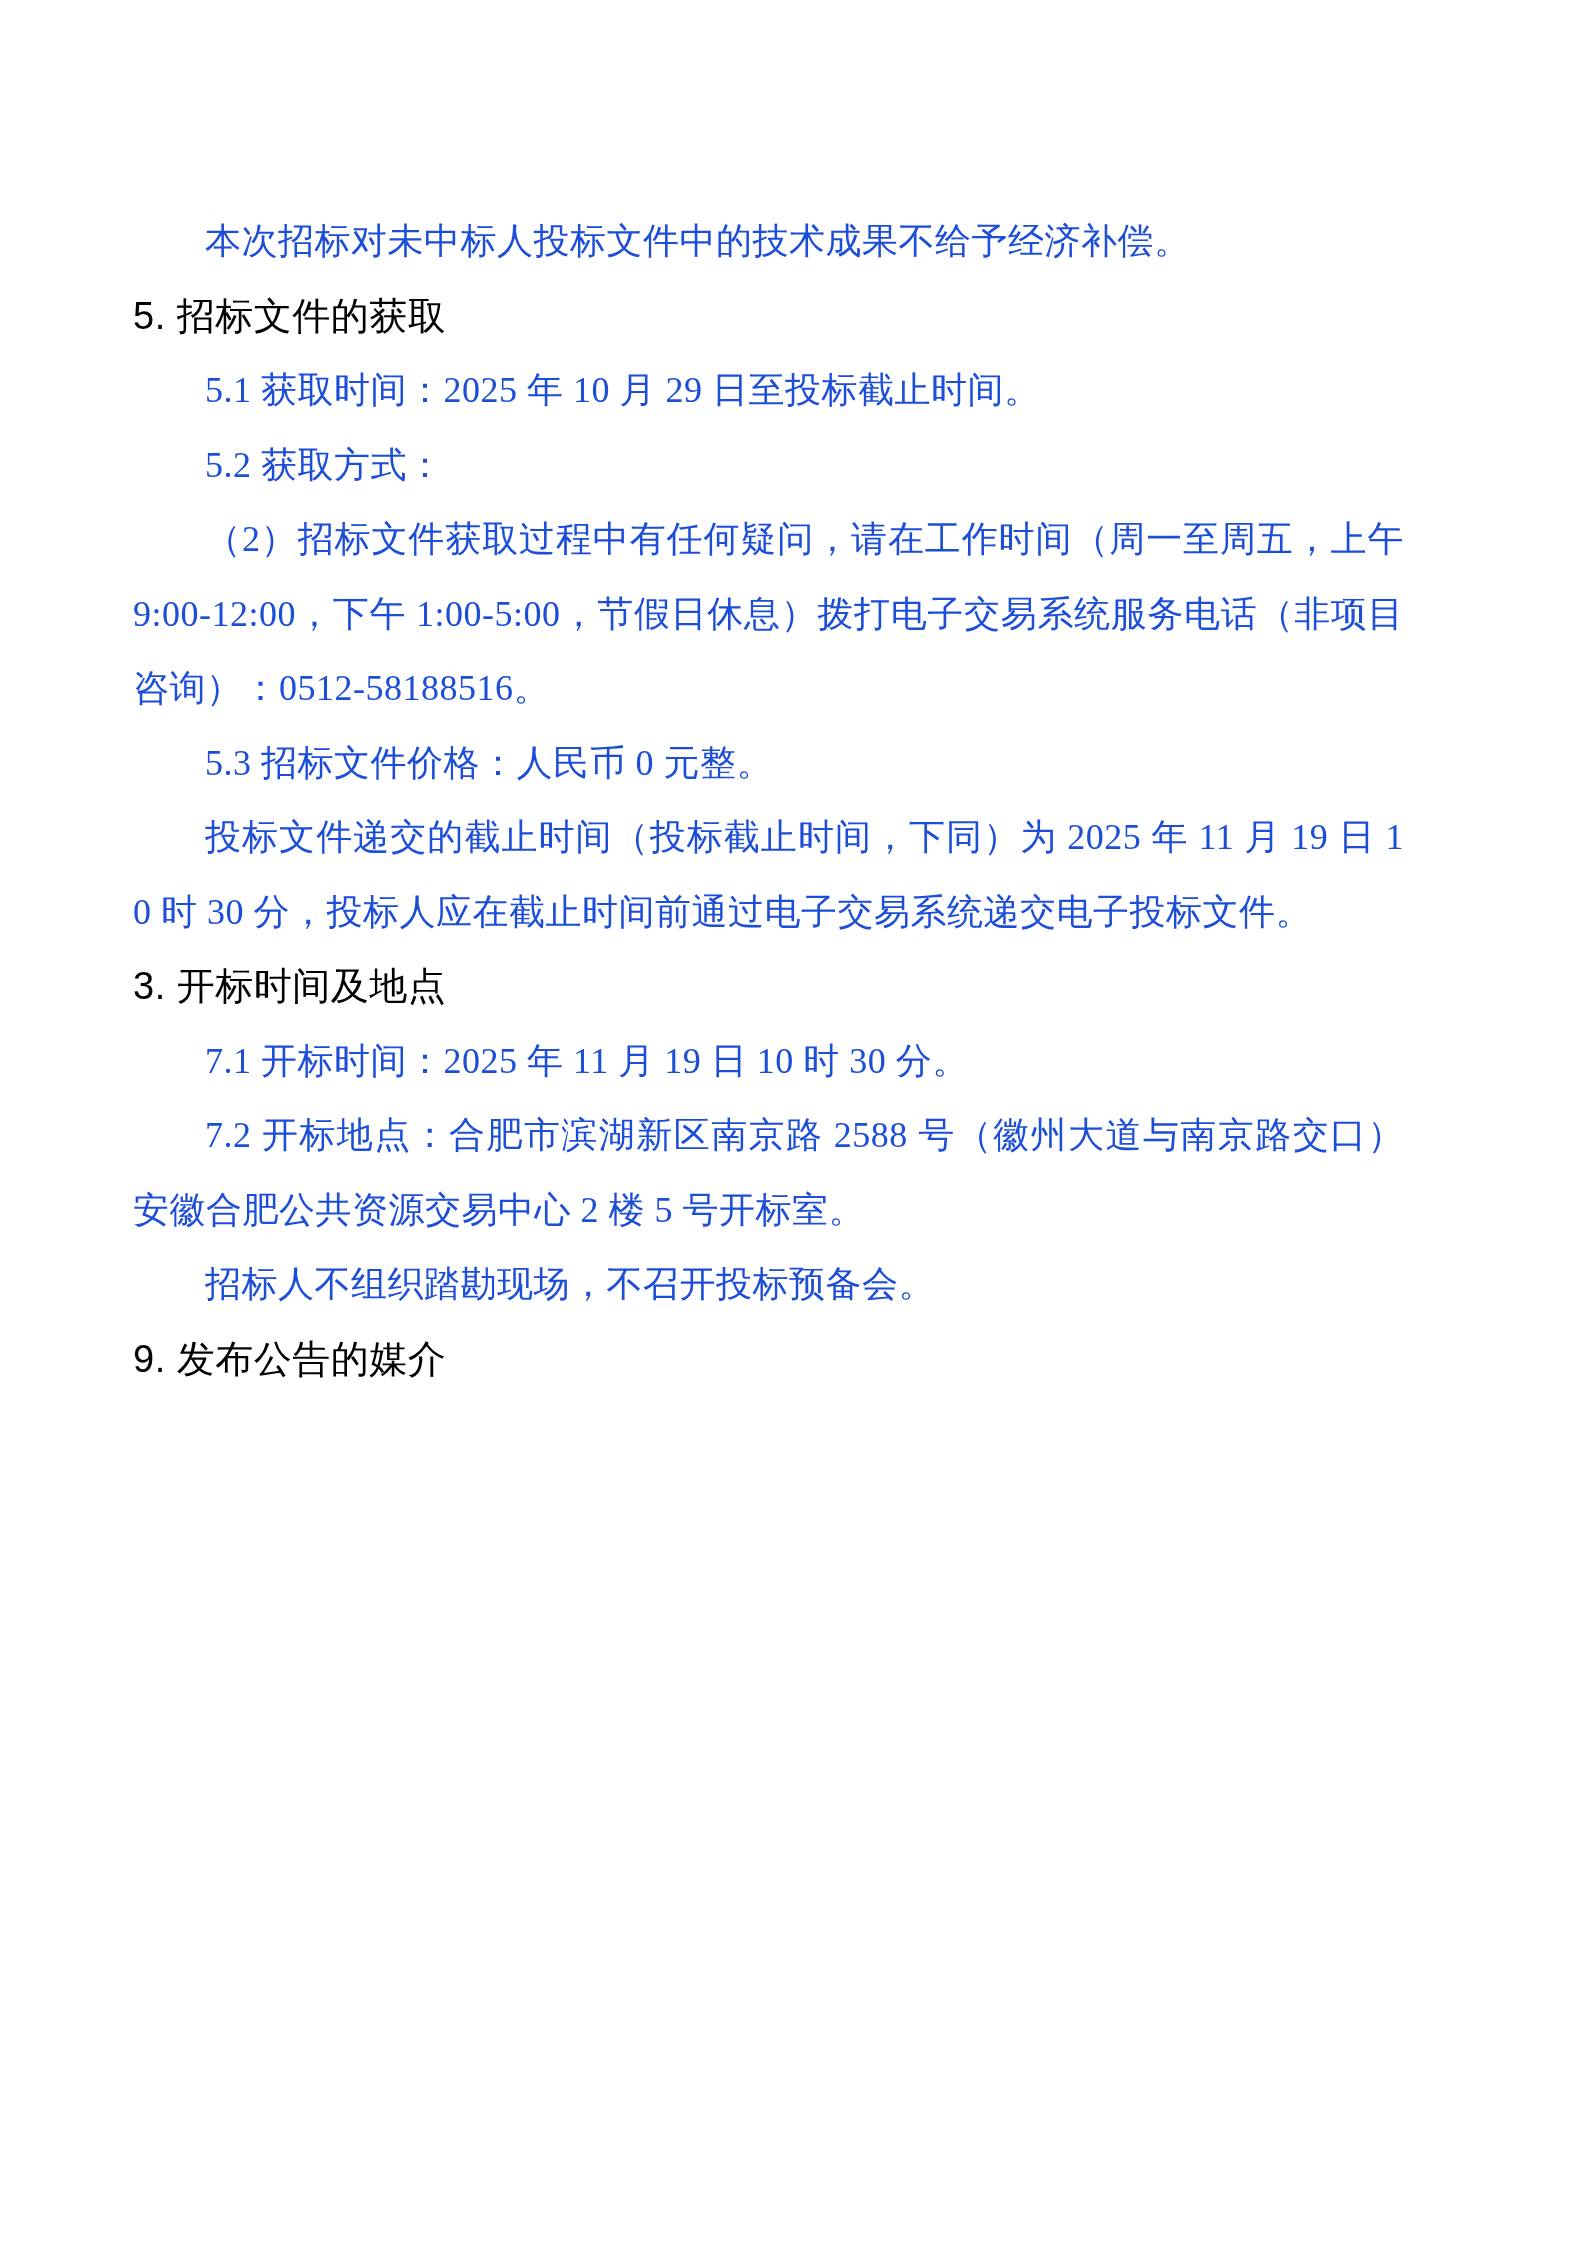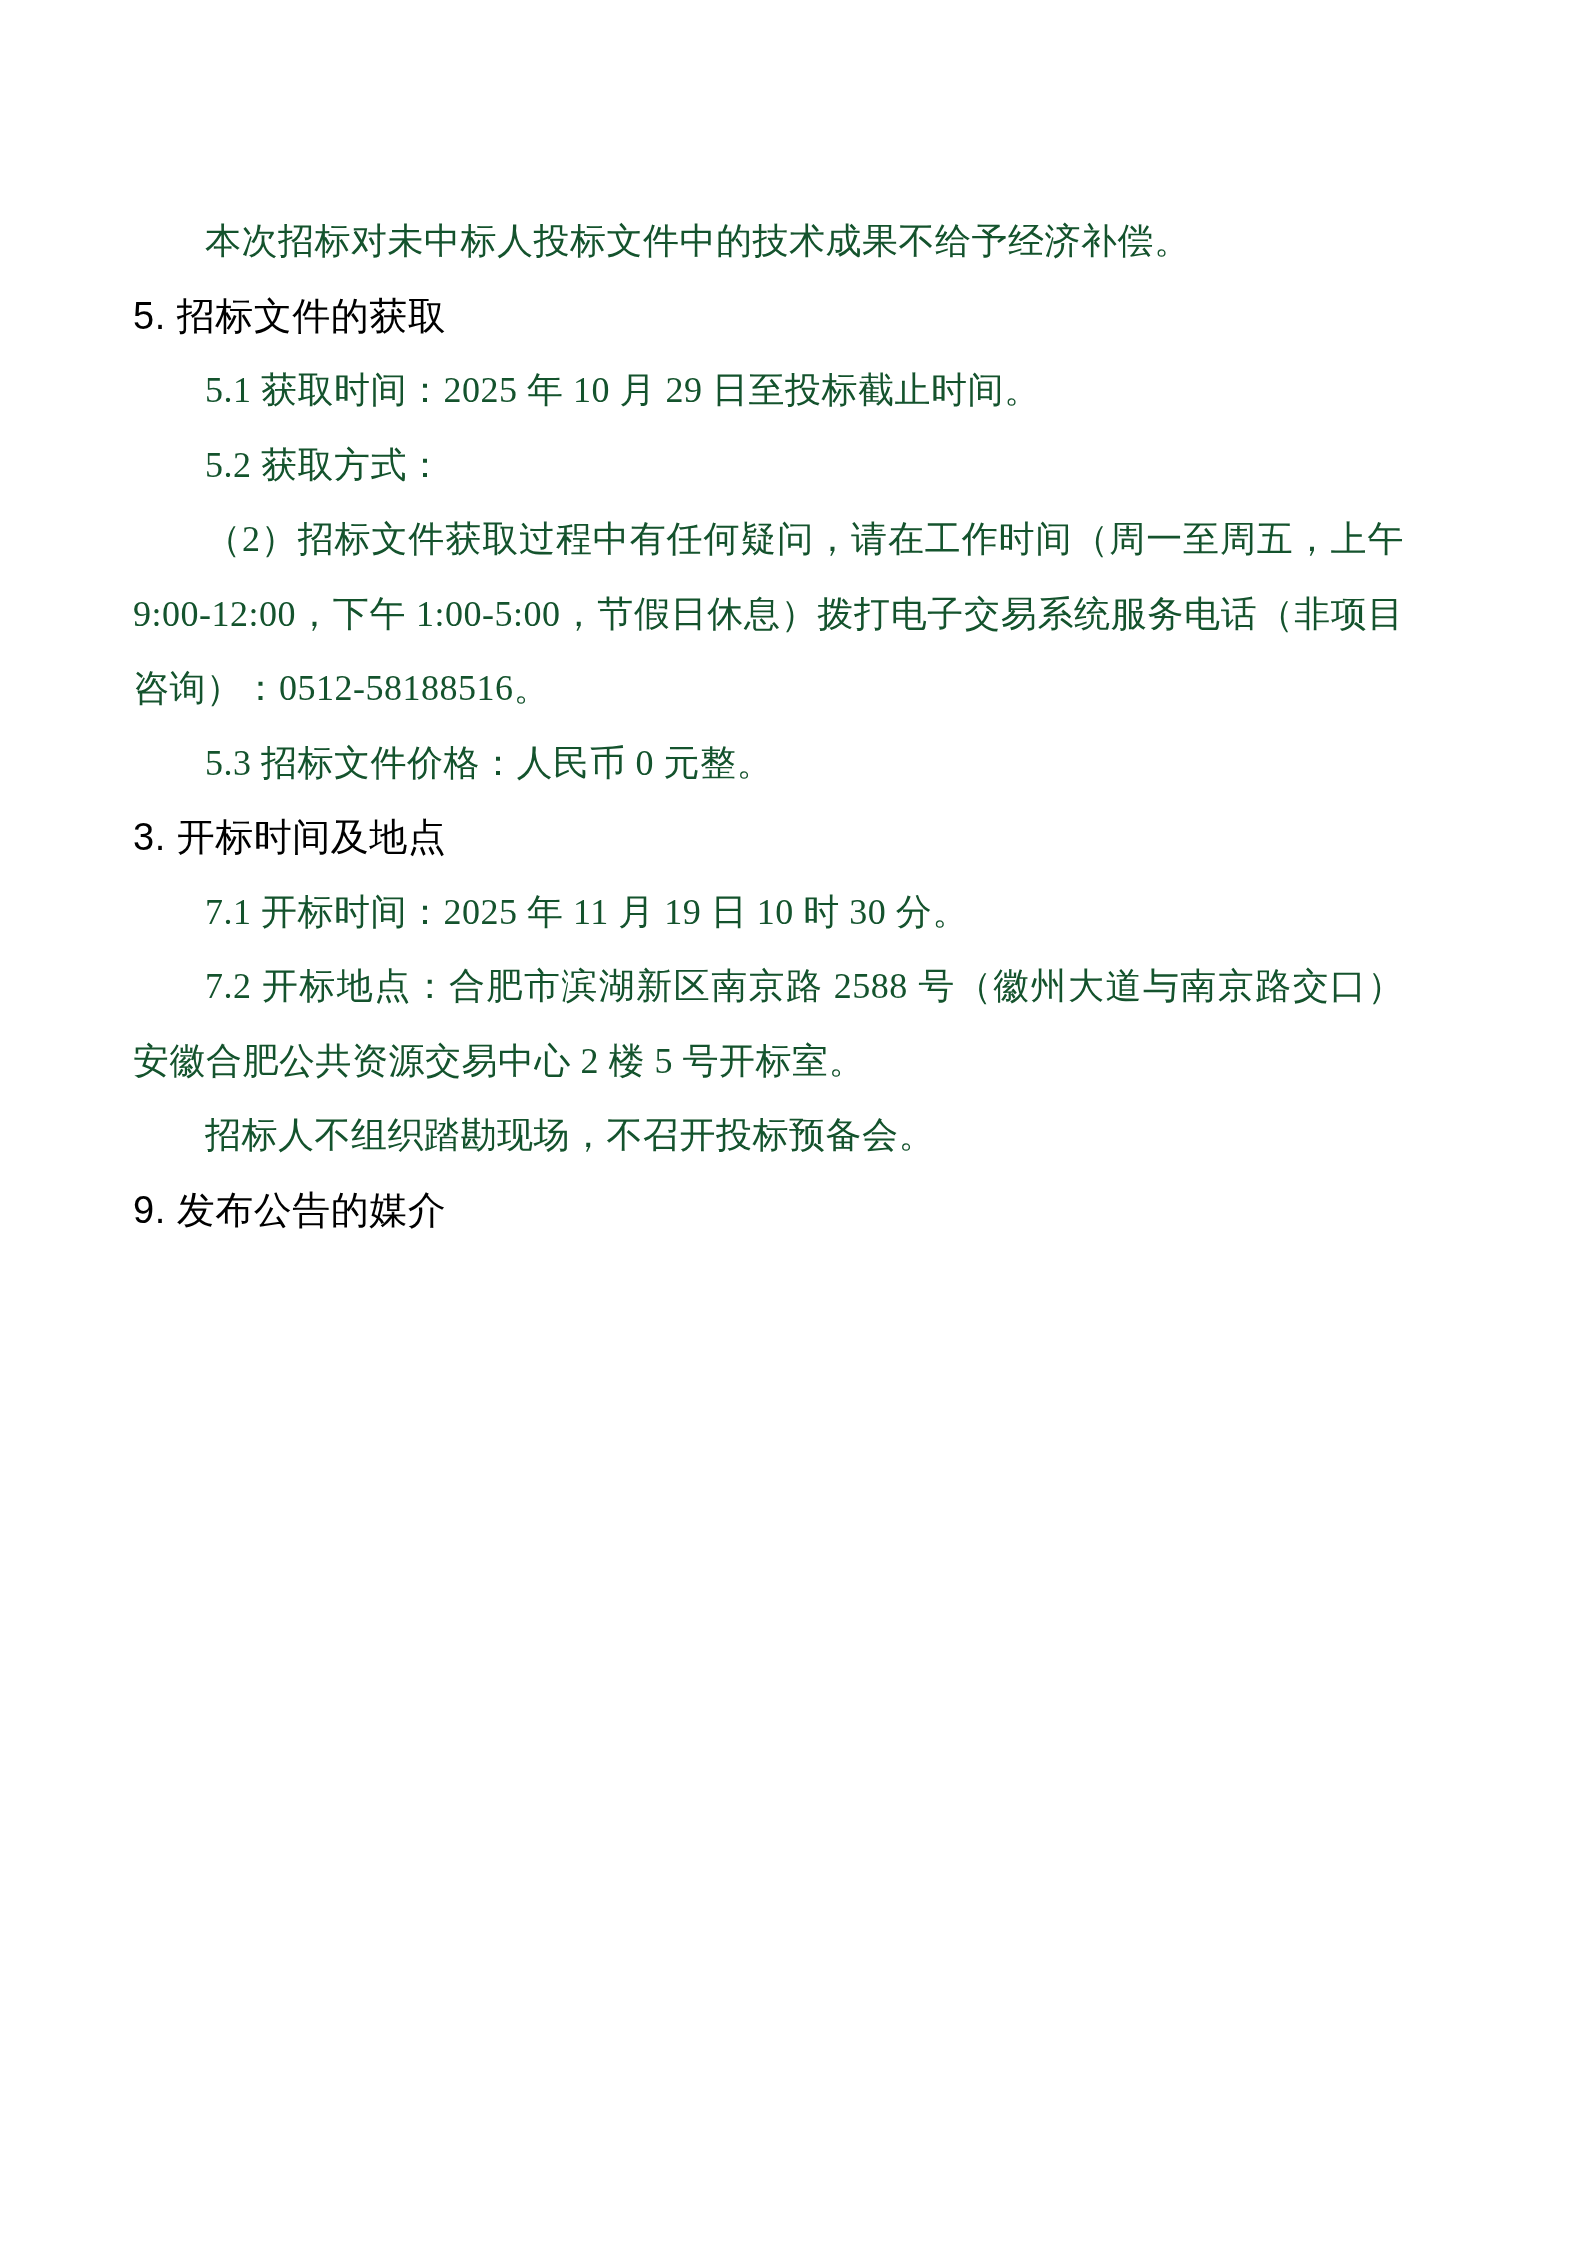--- a/index.html
+++ b/index.html
@@ -13,21 +13,21 @@
     height: 2245px;
     background: #ffffff;
     box-sizing: border-box;
     padding: 204px 183px 0 133px;
     overflow: hidden;
   }
   .para {
     font-family: "Liberation Serif", "DejaVu Serif", serif;
     font-size: 36px;
     line-height: 74.5px;
-    color: #14532d;
+    color: #1d4ed8;
     margin: 0;
     text-align: justify;
     text-align-last: left;
     text-indent: 72px;
     word-break: break-all;
     letter-spacing: 0.5px;
   }
   .heading {
     font-family: "Liberation Sans", "DejaVu Sans", sans-serif;
     font-size: 38px;
@@ -42,18 +42,19 @@
 </head>
 <body>
 
 <div class="page">
   <p class="para">本次招标对未中标人投标文件中的技术成果不给予经济补偿。</p>
   <h2 class="heading">5. 招标文件的获取</h2>
   <p class="para">5.1 获取时间：2025 年 10 月 29 日至投标截止时间。</p>
   <p class="para">5.2 获取方式：</p>
   <p class="para">（2）招标文件获取过程中有任何疑问，请在工作时间（周一至周五，上午 9:00-12:00，下午 1:00-5:00，节假日休息）拨打电子交易系统服务电话（非项目咨询）：0512-58188516。</p>
   <p class="para">5.3 招标文件价格：人民币 0 元整。</p>
+  <p class="para">投标文件递交的截止时间（投标截止时间，下同）为 2025 年 11 月 19 日 10 时 30 分，投标人应在截止时间前通过电子交易系统递交电子投标文件。</p>
   <h2 class="heading">3. 开标时间及地点</h2>
   <p class="para">7.1 开标时间：2025 年 11 月 19 日 10 时 30 分。</p>
   <p class="para">7.2 开标地点：合肥市滨湖新区南京路 2588 号（徽州大道与南京路交口）安徽合肥公共资源交易中心 2 楼 5 号开标室。</p>
   <p class="para">招标人不组织踏勘现场，不召开投标预备会。</p>
   <h2 class="heading">9. 发布公告的媒介</h2>
 </div>
 
 </body></html>

